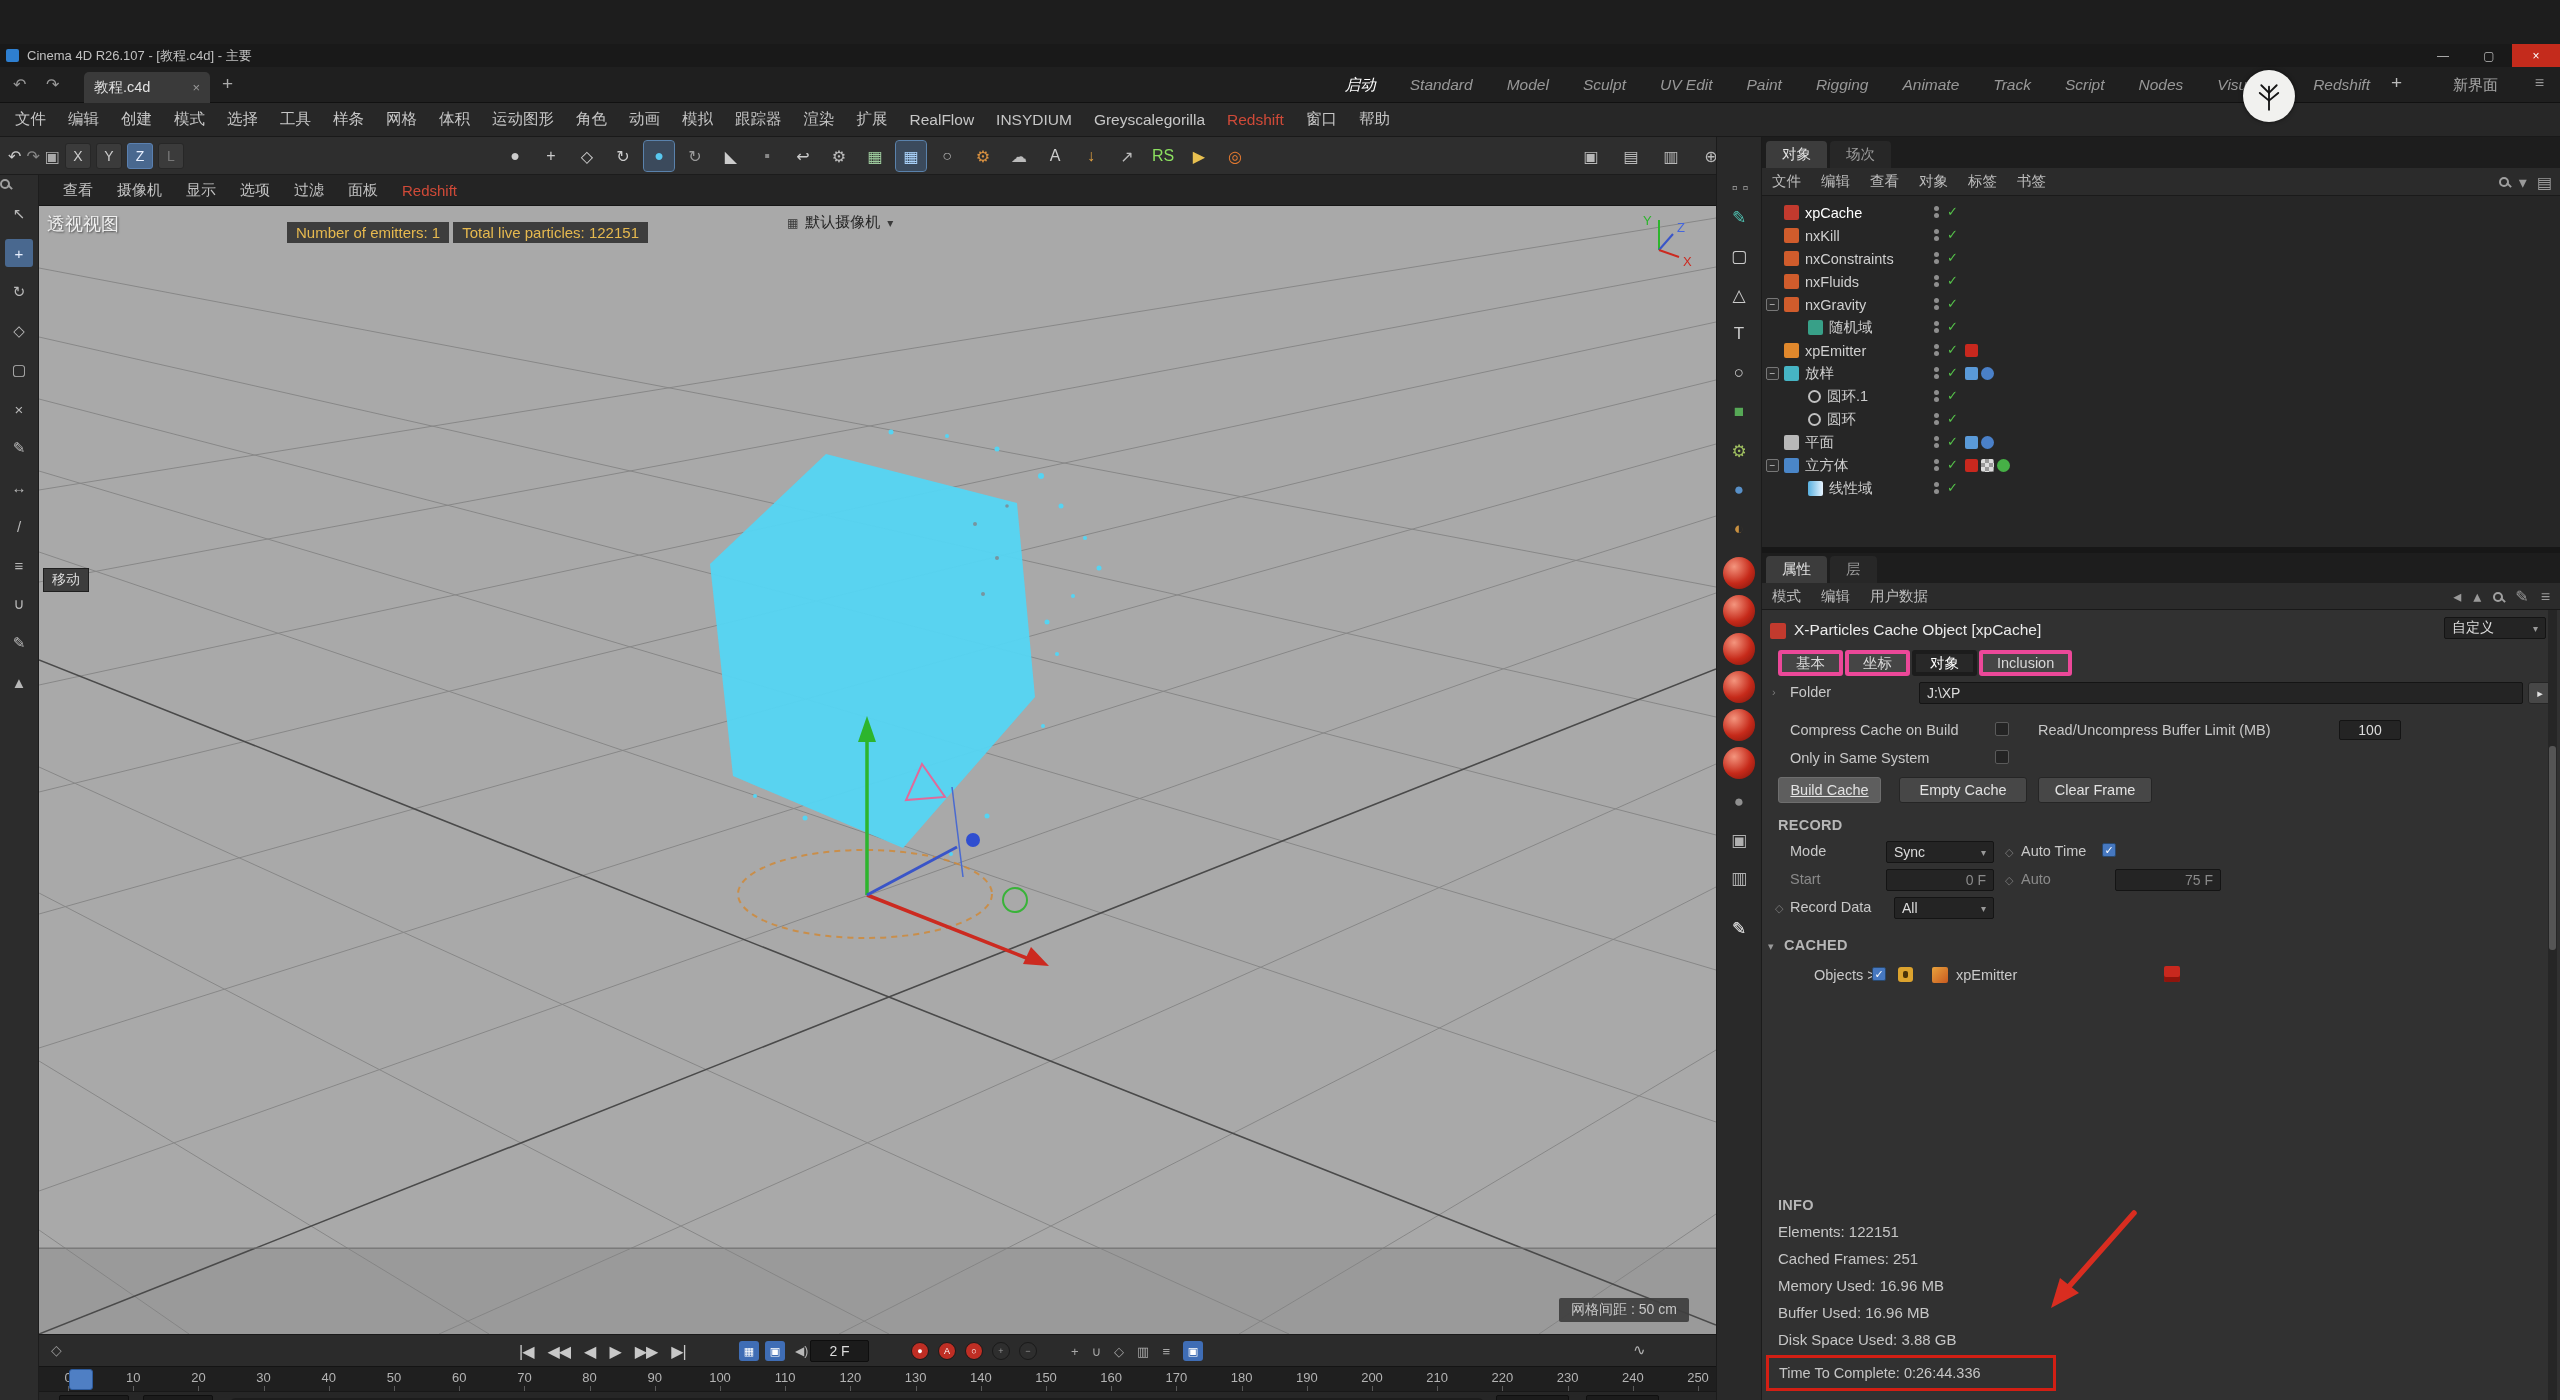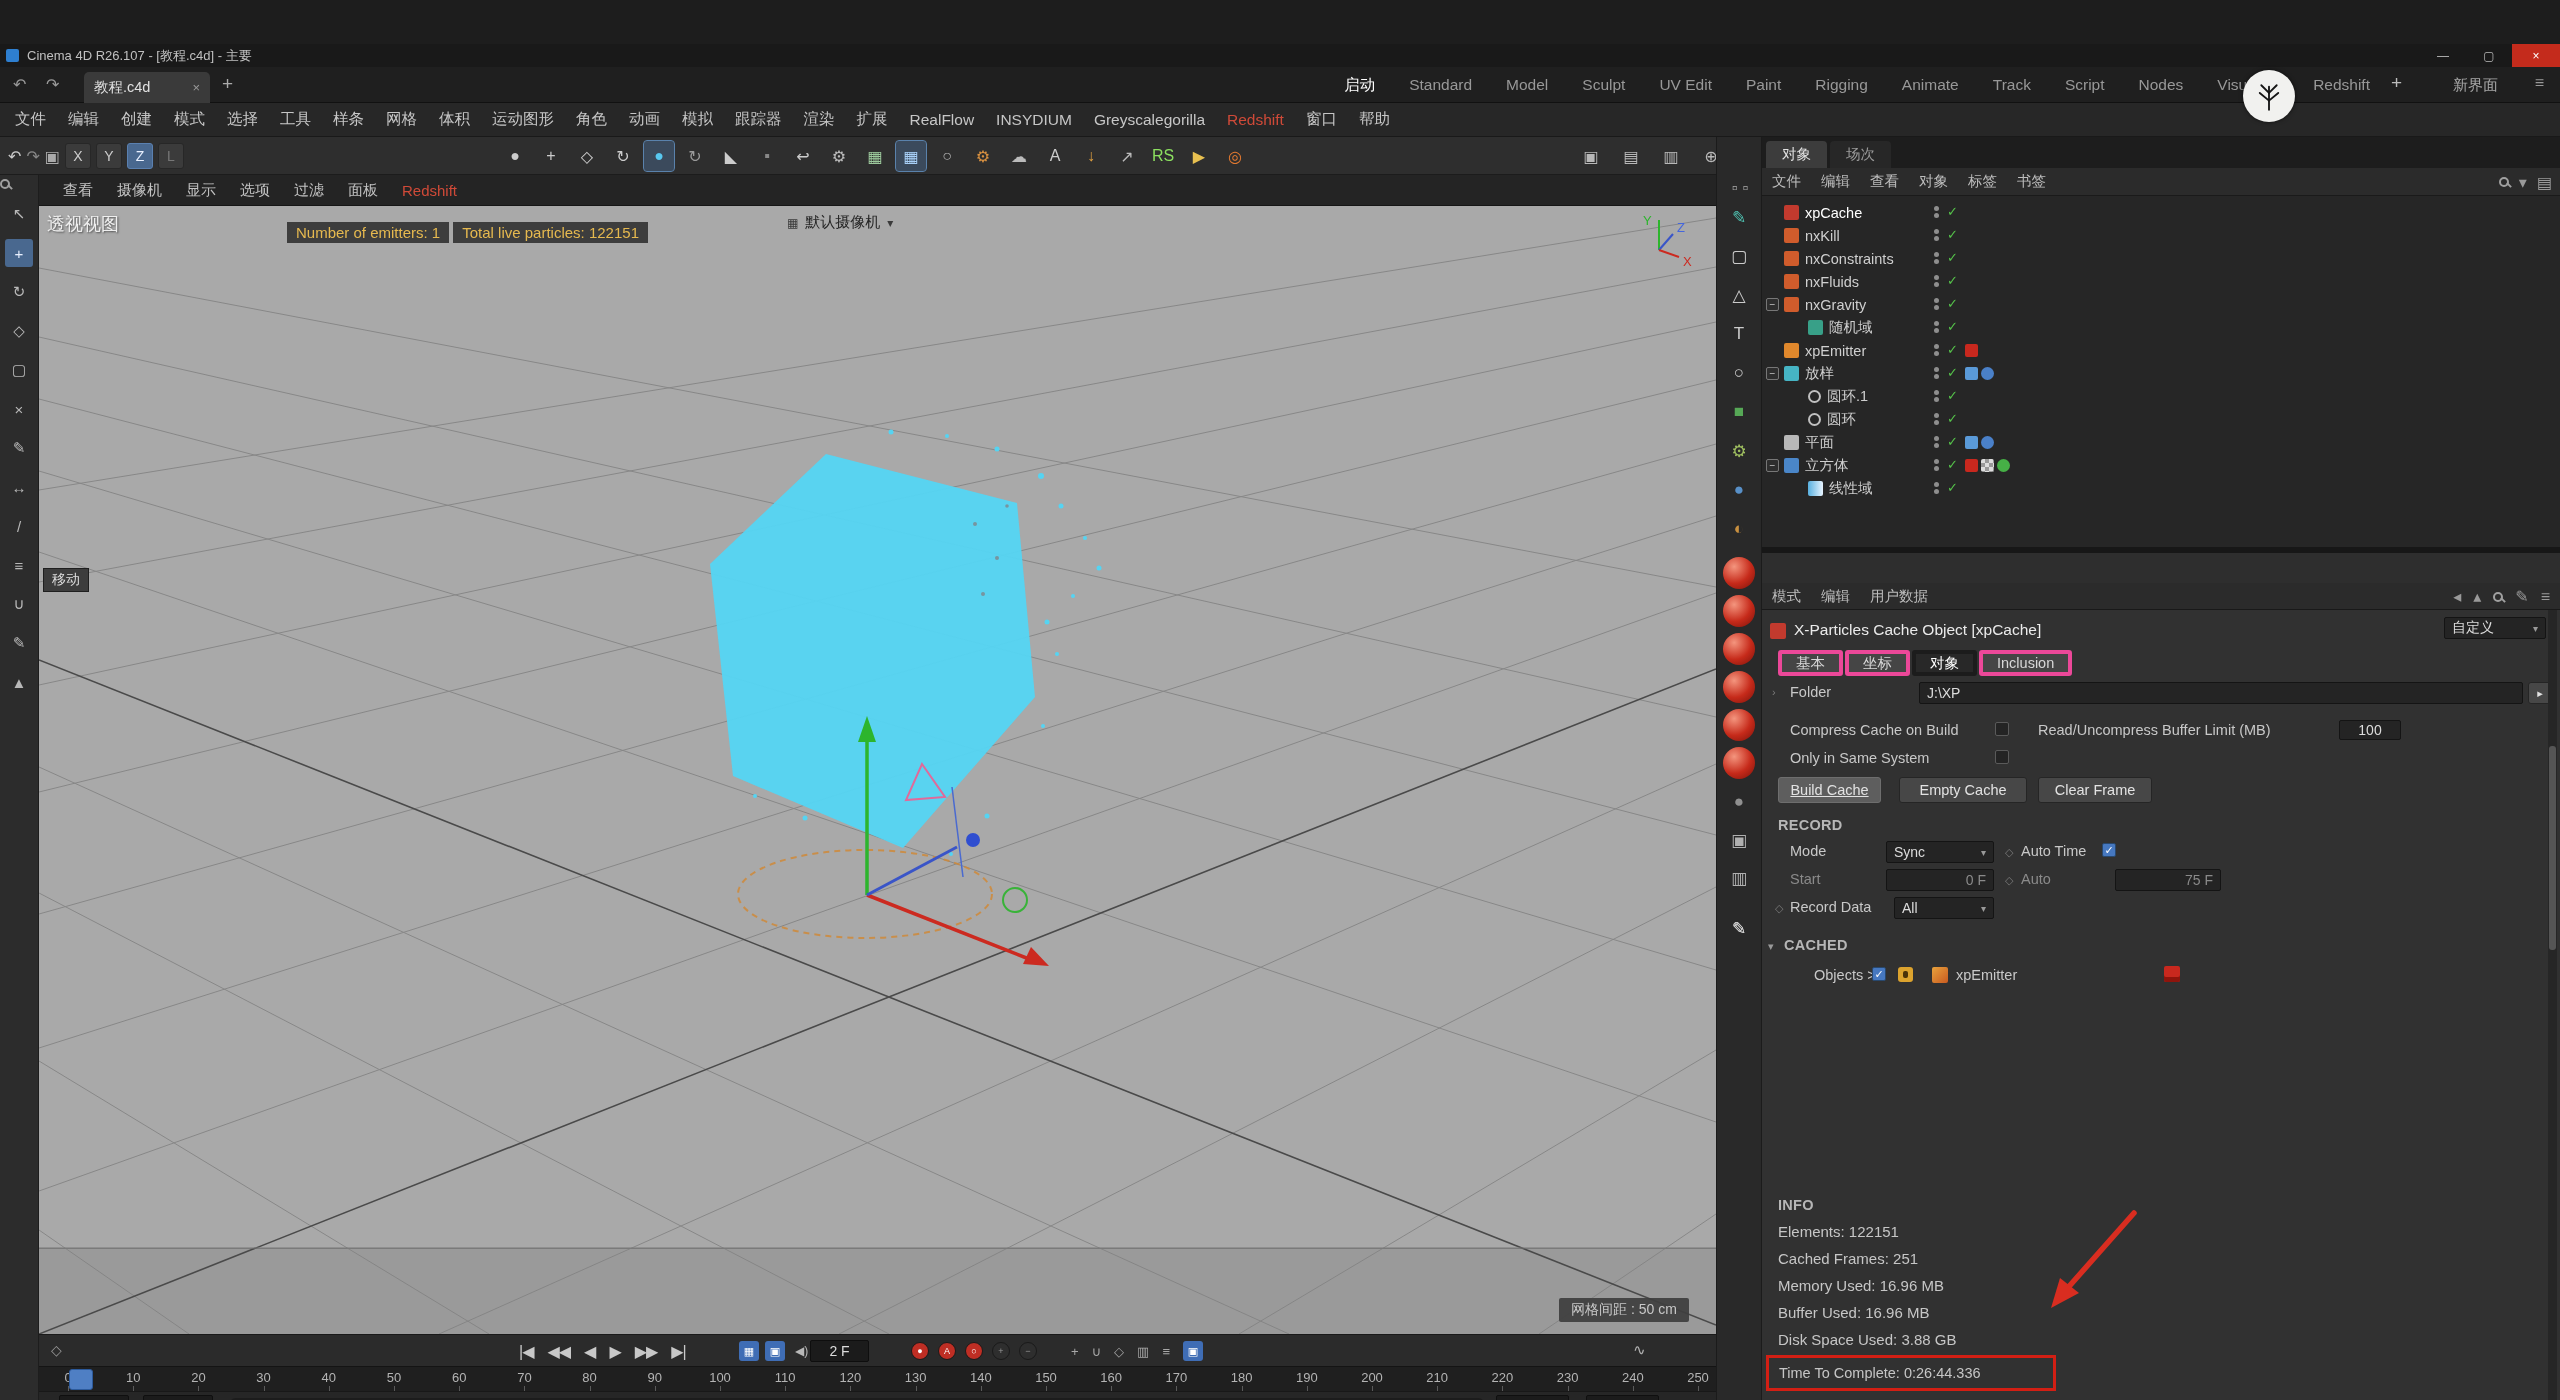--- a/index.html
+++ b/index.html
@@ -11,21 +11,21 @@
 .win-controls{position:absolute;right:0;top:0;height:23px;display:flex;}
 .win-controls span{width:46px;height:23px;display:flex;align-items:center;justify-content:center;color:#bbb;font-size:12px;}
 .win-controls .close{background:#c42b1c;color:#fff;width:48px;}
 
 .tabbar{position:absolute;left:0;top:23px;width:2560px;height:36px;background:#1f1f1f;border-bottom:1px solid #111;}
 .tb-hist{position:absolute;top:8px;color:#999;font-size:16px;}
 .doc-tab{position:absolute;left:84px;top:5px;width:126px;height:31px;background:#3a3a3a;border-radius:5px 5px 0 0;display:flex;align-items:center;padding:0 10px;gap:8px;}
 .doc-tab .t{font-size:14.5px;color:#e0e0e0;}
 .doc-tab .x{margin-left:auto;color:#999;font-size:13px;}
 .newtab{position:absolute;left:222px;top:6px;color:#aaa;font-size:19px;}
-#ws-tabs{position:absolute;right:190px;top:0;height:36px;display:flex;align-items:center;gap:34px;}
+#ws-tabs{position:absolute;right:190px;top:0;height:36px;display:flex;align-items:center;gap:34px;font-style:italic;}
 .ws{font-size:15.5px;color:#989898;white-space:nowrap;}
 .ws.on{color:#fff;}
 .ws-plus{position:absolute;right:158px;top:5px;color:#bbb;font-size:19px;}
 .ws-new{position:absolute;right:62px;top:9px;color:#a8a8a8;font-size:15px;}
 .ws-burger{position:absolute;right:16px;top:7px;color:#999;font-size:16px;}
 .rslogo{position:absolute;left:2243px;top:26px;width:52px;height:52px;border-radius:50%;background:#f1f1ef;z-index:40;display:flex;align-items:center;justify-content:center;box-shadow:0 0 4px rgba(0,0,0,.6);}
 
 .menubar{position:absolute;left:0;top:59px;width:2560px;height:34px;background:#272727;display:flex;align-items:center;padding-left:4px;border-bottom:1px solid #191919;}
 .mi{padding:0 11px;color:#c6c6c6;font-size:15.5px;white-space:nowrap;}
 .mi.red{color:#d04a38;}
@@ -652,20 +652,24 @@
         <div class="om-row">
           <span style="flex: 0 0 auto; width: 28px;"></span>
           <span class="exp" style="visibility: hidden;"></span>
           <span class="oic grad"></span>
           <span class="oname">线性域</span>
           <span class="odots"></span>
           <span class="ochk">✓</span>
         </div>
       </div>
     <div class="splitter"></div>
+    <div class="attr-tabs" id="attr-tabs">
+        <span class="ptab on">属性</span>
+        <span class="ptab">层</span>
+      </div>
     <div class="attr-menu-row">
       <div id="attr-menu" style="display:flex;align-items:center;">
           <span class="mi2">模式</span>
           <span class="mi2">编辑</span>
           <span class="mi2">用户数据</span>
         </div>
       <div class="attr-right" id="attr-icons">
           <span class="icn">◂</span>
           <span class="icn">▴</span>
           <span class="mag"></span>

